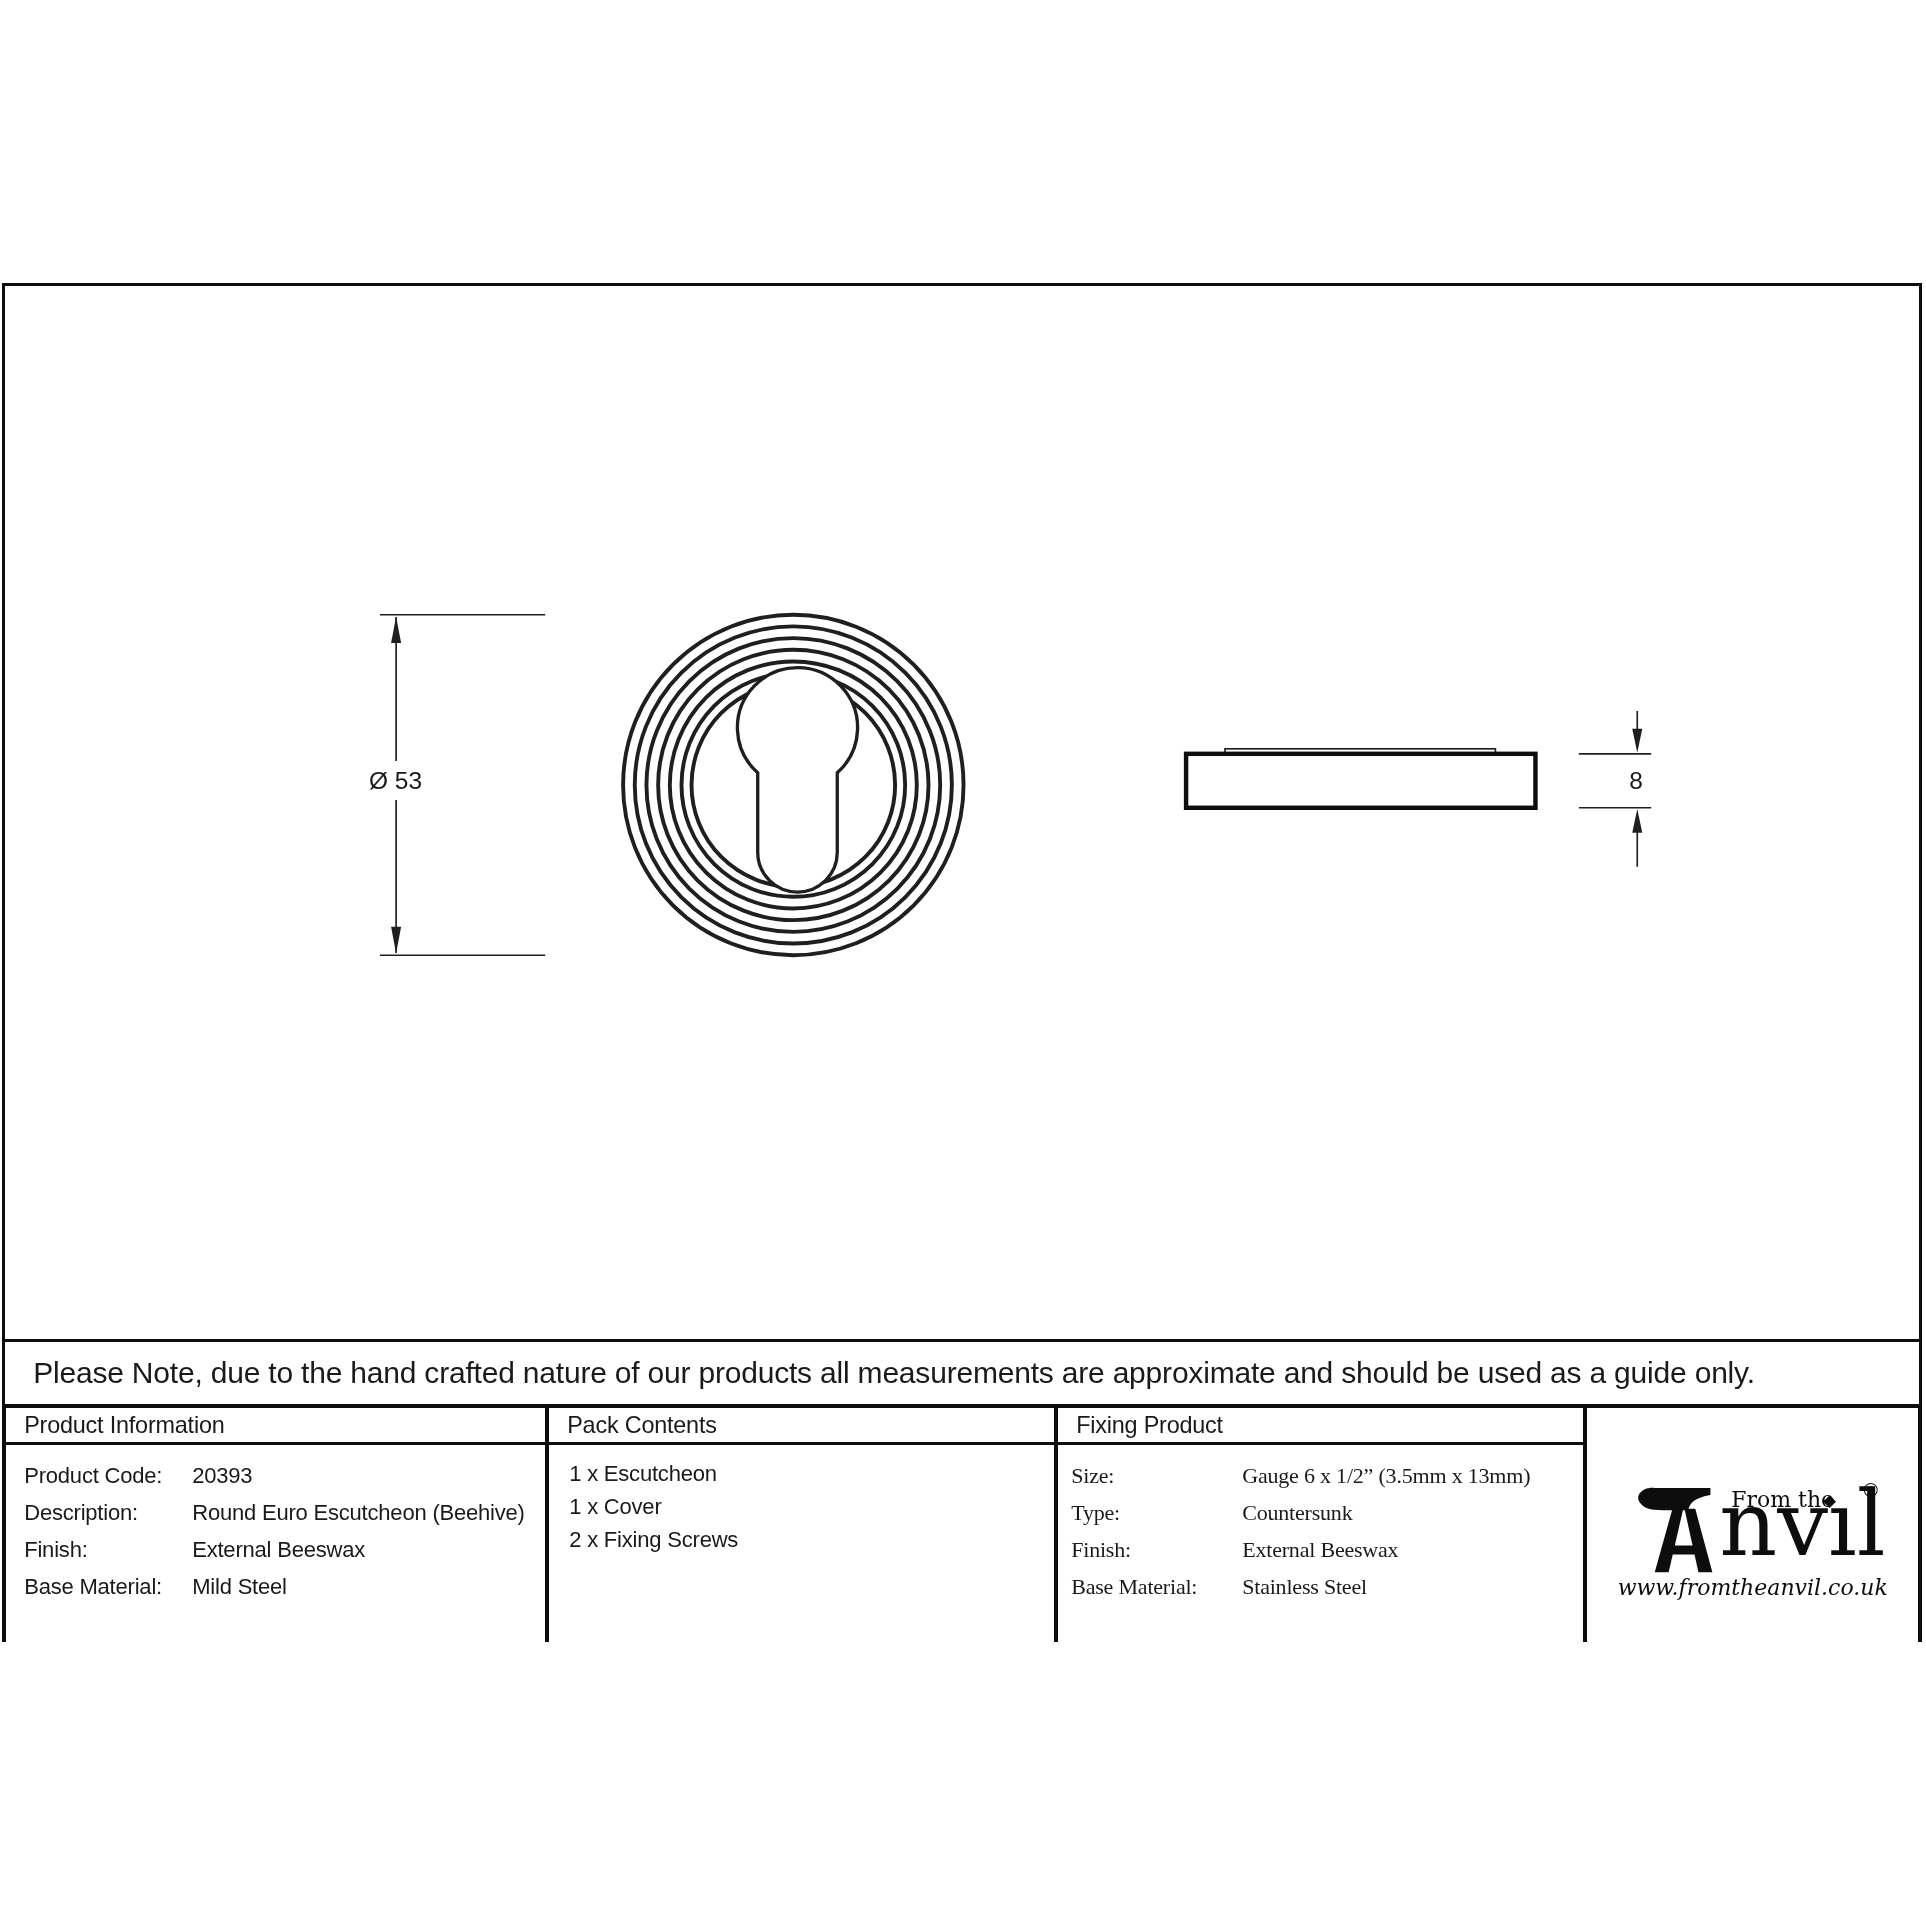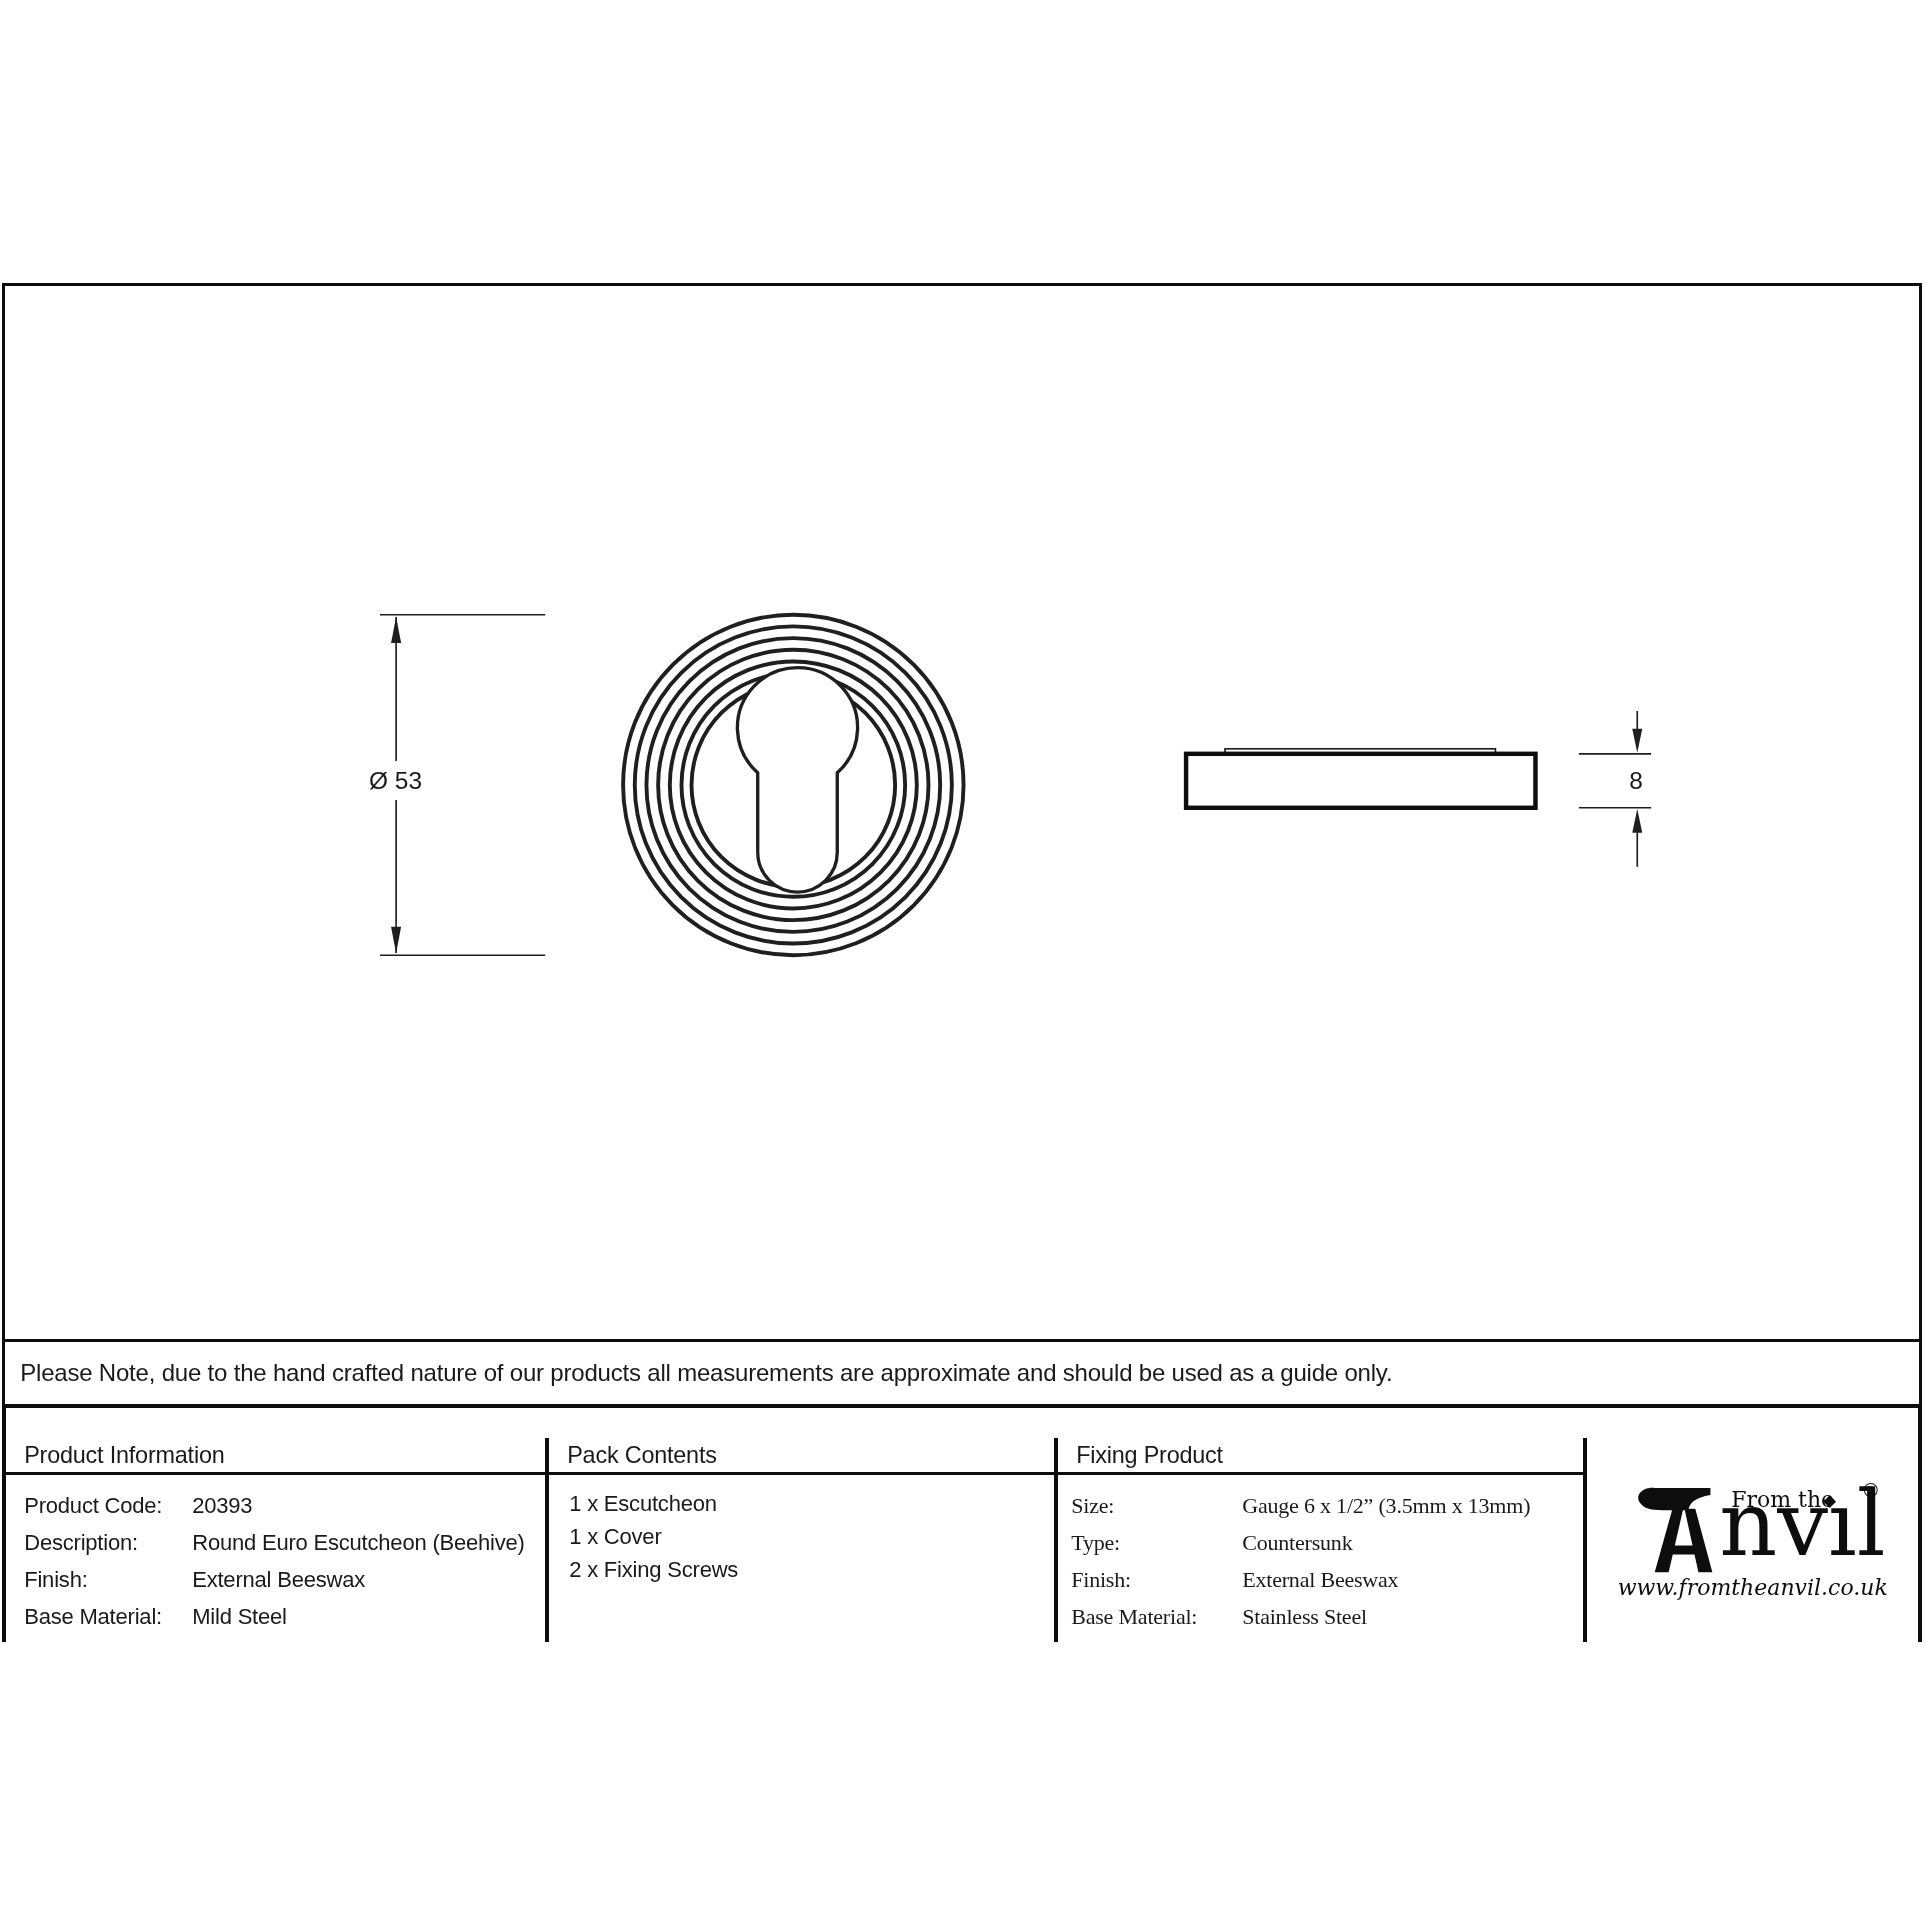--- a/index.html
+++ b/index.html
@@ -16,29 +16,29 @@
     position:absolute;left:2.2px;top:283px;width:1914px;height:1053px;
     border:3.3px solid #0d0d0d;background:#ffffff;
   }
   #note-row{
     position:absolute;left:2.2px;top:1342px;width:1914px;height:62px;
     border-left:3.3px solid #0d0d0d;border-right:3.3px solid #0d0d0d;
     display:flex;align-items:center;
     background:#ffffff;
   }
   #note-row .note-text{
-    padding-left:15px;font-size:24px;letter-spacing:-0.2px;white-space:nowrap;
+    padding-left:28px;font-size:30px;letter-spacing:-0.2px;white-space:nowrap;
   }
   #spec-table{
     position:absolute;left:2.2px;top:1404px;width:1912px;height:312px;
     border:4.5px solid #0d0d0d;background:#ffffff;
     display:flex;flex-direction:row;align-items:stretch;
   }
   .col{position:relative;box-sizing:border-box;}
-  .col.divided{border-right:4.5px solid #0d0d0d;margin-top:30px;}
+  .col.divided{border-right:4.5px solid #0d0d0d;}
   #col-product{width:543px;}
   #col-pack{width:509px;}
   #col-fixing{width:529px;}
   #col-logo{flex:1;}
   .col-header{
     height:34px;line-height:34px;border-bottom:3.3px solid #0d0d0d;
     padding-left:18px;font-size:23.4px;letter-spacing:-0.2px;white-space:nowrap;
   }
   .col-body{padding-top:12.2px;}
   .kv-row{height:37px;line-height:37px;padding-left:18px;font-size:22px;letter-spacing:-0.2px;white-space:nowrap;}

